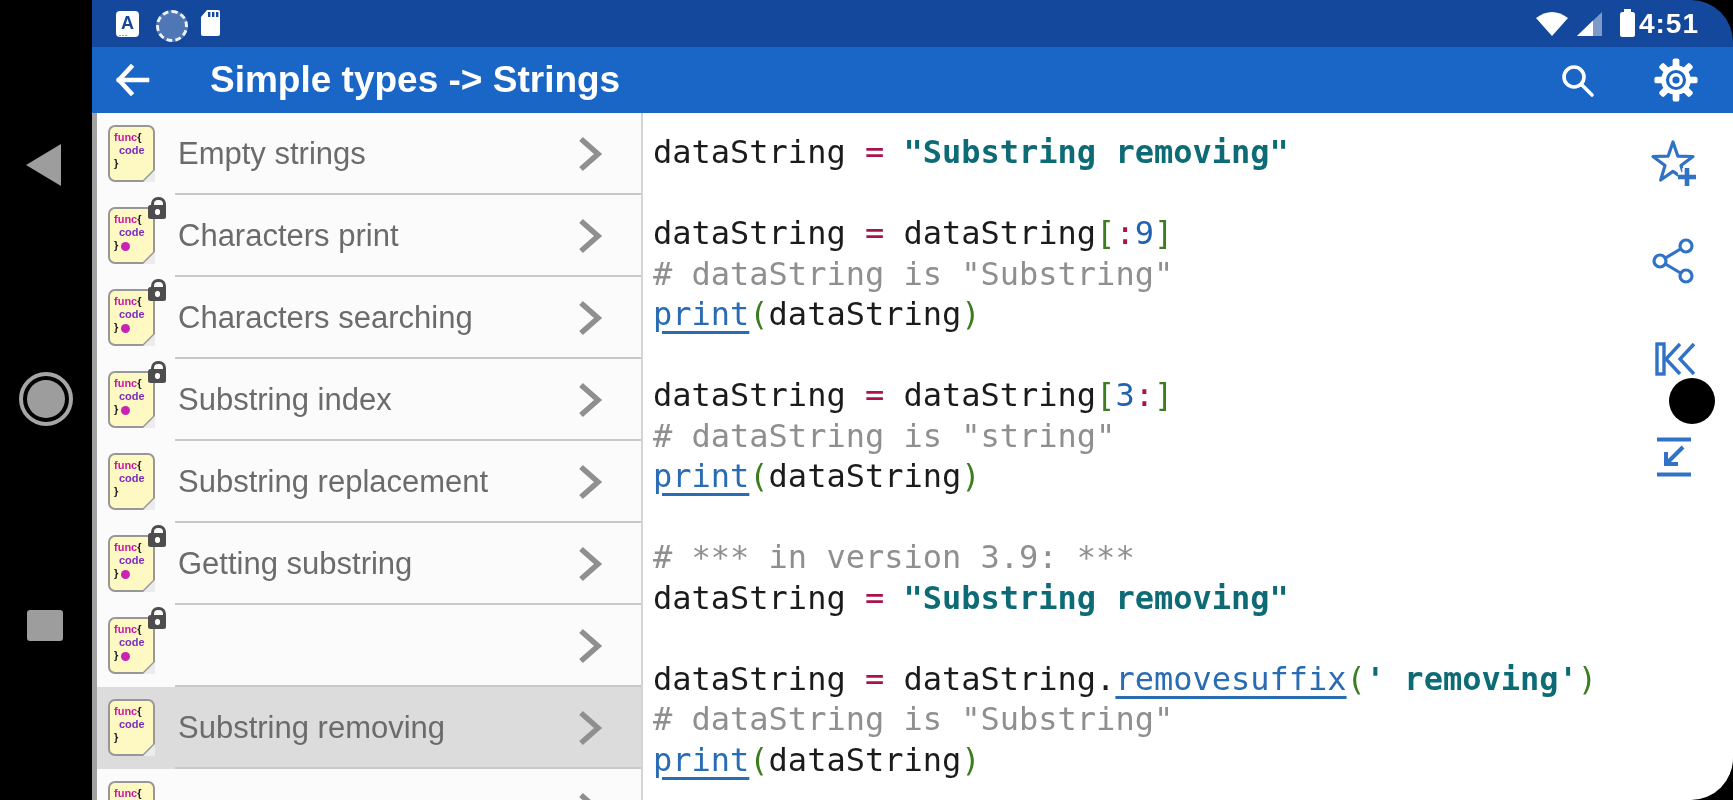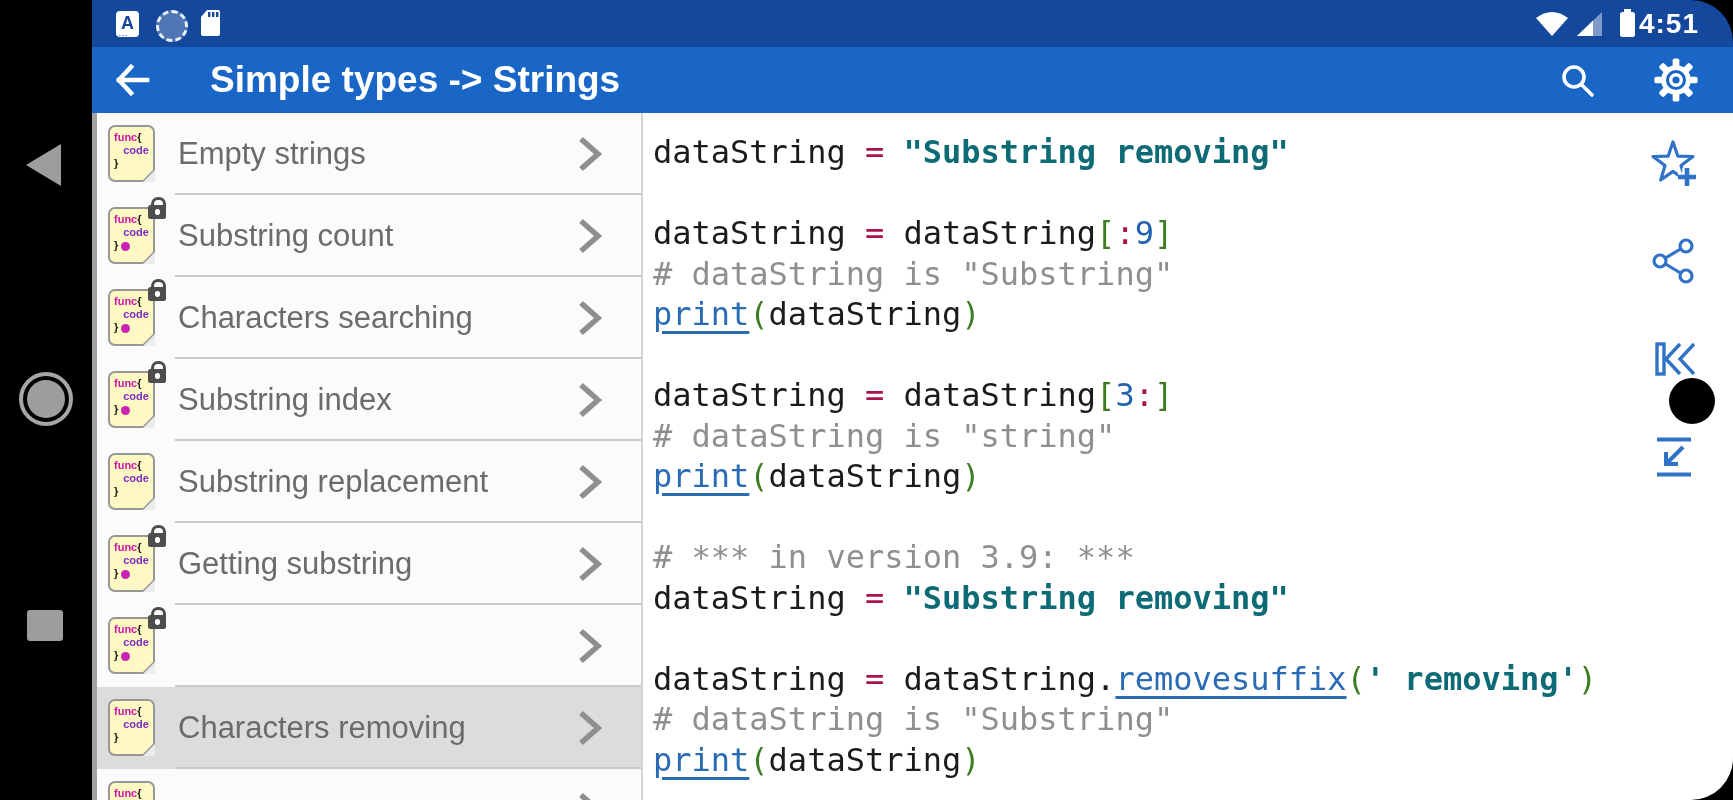--- a/index.html
+++ b/index.html
@@ -38,21 +38,21 @@
   .srow{position:relative;height:82px;}
   .srow.selected{background:#dcdcdc;}
   .srow::after{content:'';position:absolute;left:83px;right:0;bottom:0;height:2px;background:#c9c9c9;}
   .srow.partial::after{display:none;}
   .rowlabel{position:absolute;left:86px;top:0;height:82px;line-height:82px;font-size:31px;color:#6b6b6b;white-space:nowrap;}
   .chev{position:absolute;left:482px;top:22px;}
   
   .doc{position:absolute;left:16px;top:12px;width:47px;height:57px;background:#fef9c3;border:2px solid #979797;border-radius:7px;box-sizing:border-box;
     font-size:11px;font-weight:bold;line-height:13px;padding:4px 0 0 4px;}
   .doc .mag{color:#cc17a6;} .doc .blk{color:#1c1c1c;} .doc .pur{color:#7a2bc0;}
-  .doc .dl2{padding-left:5px;text-align:center;}
+  .doc .dl2{padding-left:5px;}
   .docdot{display:inline-block;width:9px;height:9px;background:#cc22b4;border-radius:50%;margin-left:3px;vertical-align:middle;}
   .fold{position:absolute;right:-2px;bottom:-2px;width:14px;height:14px;background:#979797;
     clip-path:polygon(0 100%,100% 0,100% 100%);}
   .fold::after{content:'';position:absolute;right:0;bottom:0;width:14px;height:14px;background:#ececec;
     clip-path:polygon(15% 100%,100% 15%,100% 100%);}
   .lock{position:absolute;left:56px;top:10px;width:18px;height:14px;background:#4d4d4d;border-radius:2.5px;}
   .lock::before{content:'';position:absolute;left:2.5px;top:-8px;width:9px;height:9px;
     border:3px solid #4d4d4d;border-bottom:none;border-radius:7px 7px 0 0;}
   .lock::after{content:'';position:absolute;left:6.5px;top:3.5px;width:5px;height:6px;background:#fff;border-radius:45%;}
   
@@ -150,21 +150,21 @@
           </svg>
         </div>
         <div class="srow">
           <div class="doc">
             <div class="dl1"><span class="mag">func</span><span class="blk">{</span></div>
             <div class="dl2"><span class="pur">code</span></div>
             <div class="dl3"><span class="blk">}</span><span class="docdot"></span></div>
             <div class="fold"></div>
           </div>
           <div class="lock"></div>
-          <div class="rowlabel">Substring count</div>
+          <div class="rowlabel">Characters print</div>
           <svg class="chev" width="30" height="38" viewBox="0 0 30 38">
             <polyline points="7,4 24,19 7,34" fill="none" stroke="#8f8f8f" stroke-width="5.5"></polyline>
           </svg>
         </div>
         <div class="srow">
           <div class="doc">
             <div class="dl1"><span class="mag">func</span><span class="blk">{</span></div>
             <div class="dl2"><span class="pur">code</span></div>
             <div class="dl3"><span class="blk">}</span><span class="docdot"></span></div>
             <div class="fold"></div>
@@ -225,21 +225,21 @@
             <polyline points="7,4 24,19 7,34" fill="none" stroke="#8f8f8f" stroke-width="5.5"></polyline>
           </svg>
         </div>
         <div class="srow selected">
           <div class="doc">
             <div class="dl1"><span class="mag">func</span><span class="blk">{</span></div>
             <div class="dl2"><span class="pur">code</span></div>
             <div class="dl3"><span class="blk">}</span></div>
             <div class="fold"></div>
           </div>
-          <div class="rowlabel">Characters removing</div>
+          <div class="rowlabel">Substring removing</div>
           <svg class="chev" width="30" height="38" viewBox="0 0 30 38">
             <polyline points="7,4 24,19 7,34" fill="none" stroke="#8f8f8f" stroke-width="5.5"></polyline>
           </svg>
         </div>
         <div class="srow partial">
           <div class="doc">
             <div class="dl1"><span class="mag">func</span><span class="blk">{</span></div>
           </div>
           <svg class="chev" width="30" height="38" viewBox="0 0 30 38">
             <polyline points="7,4 24,19 7,34" fill="none" stroke="#8f8f8f" stroke-width="5.5"></polyline>

